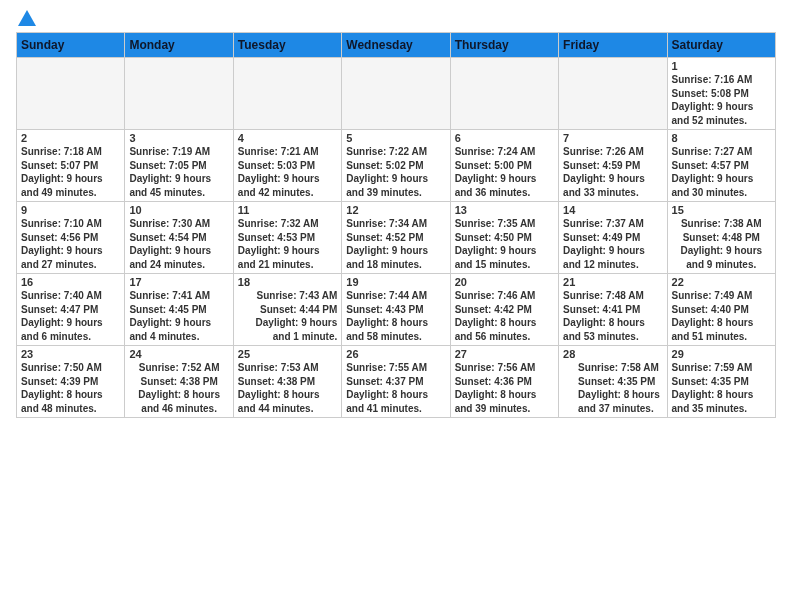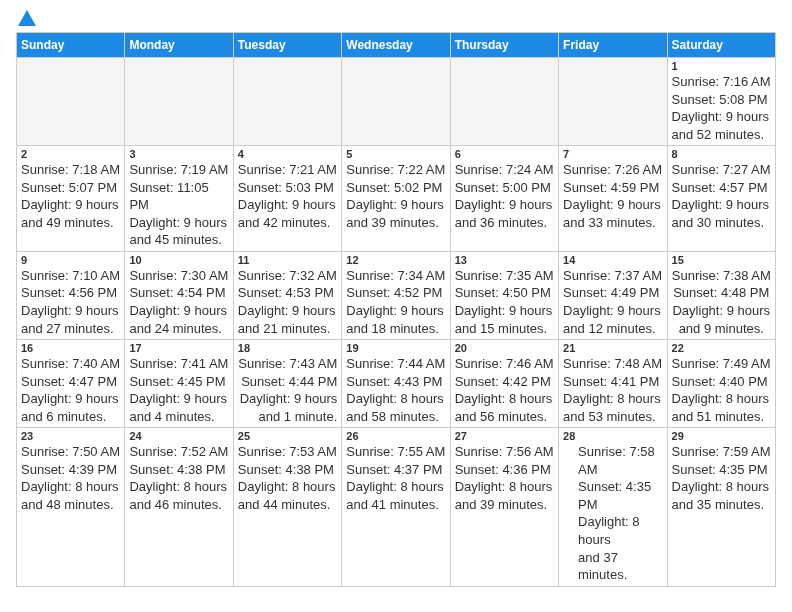--- a/index.html
+++ b/index.html
@@ -61,21 +61,21 @@
       color: #555;
       margin-top: 2px;
     }
     .calendar {
       width: 100%;
       border-collapse: collapse;
       table-layout: fixed;
     }
     .calendar th {
       background: #1e88e5;
-      color: #ffffff;
+      color: #0f172a;
       font-size: 12px;
       font-weight: bold;
       padding: 5px 4px;
       text-align: left;
       border: 1px solid #ccc;
     }
     .calendar td {
       border: 1px solid #ccc;
       vertical-align: top;
       padding: 2px 4px;
@@ -83,23 +83,24 @@
       color: #333;
       height: 72px;
     }
     .day-number {
       font-size: 11px;
       font-weight: bold;
       display: block;
       margin-bottom: 1px;
     }
     .day-info {
-      font-size: 13px;
+      font-size: 10px;
       color: #333;
       line-height: 1.35;
+      font-weight: bold;
     }
     .empty-cell {
       background: #f5f5f5;
     }
     .last-row td {
       height: 62px;
     }
   </style>
 </head>
 <body>
@@ -151,21 +152,21 @@
           <td>
             <span class="day-number">2</span>
             <div class="day-info" style="white-space: pre-line;">Sunrise: 7:18 AM
 Sunset: 5:07 PM
 Daylight: 9 hours
 and 49 minutes.</div>
           </td>
           <td>
             <span class="day-number">3</span>
             <div class="day-info" style="white-space: pre-line;">Sunrise: 7:19 AM
-Sunset: 11:05 PM
+Sunset: 7:05 PM
 Daylight: 9 hours
 and 45 minutes.</div>
           </td>
           <td>
             <span class="day-number">4</span>
             <div class="day-info" style="white-space: pre-line;">Sunrise: 7:21 AM
 Sunset: 5:03 PM
 Daylight: 9 hours
 and 42 minutes.</div>
           </td>
@@ -303,21 +304,21 @@
         <tr>
           <td>
             <span class="day-number">23</span>
             <div class="day-info" style="white-space: pre-line;">Sunrise: 7:50 AM
 Sunset: 4:39 PM
 Daylight: 8 hours
 and 48 minutes.</div>
           </td>
           <td>
             <span class="day-number">24</span>
-            <div class="day-info" style="white-space: pre-line;">Sunrise: 7:52 AM
+            <div class="day-info" style="white-space: pre-line; text-align: center;">Sunrise: 7:52 AM
 Sunset: 4:38 PM
 Daylight: 8 hours
 and 46 minutes.</div>
           </td>
           <td>
             <span class="day-number">25</span>
             <div class="day-info" style="white-space: pre-line;">Sunrise: 7:53 AM
 Sunset: 4:38 PM
 Daylight: 8 hours
 and 44 minutes.</div>

